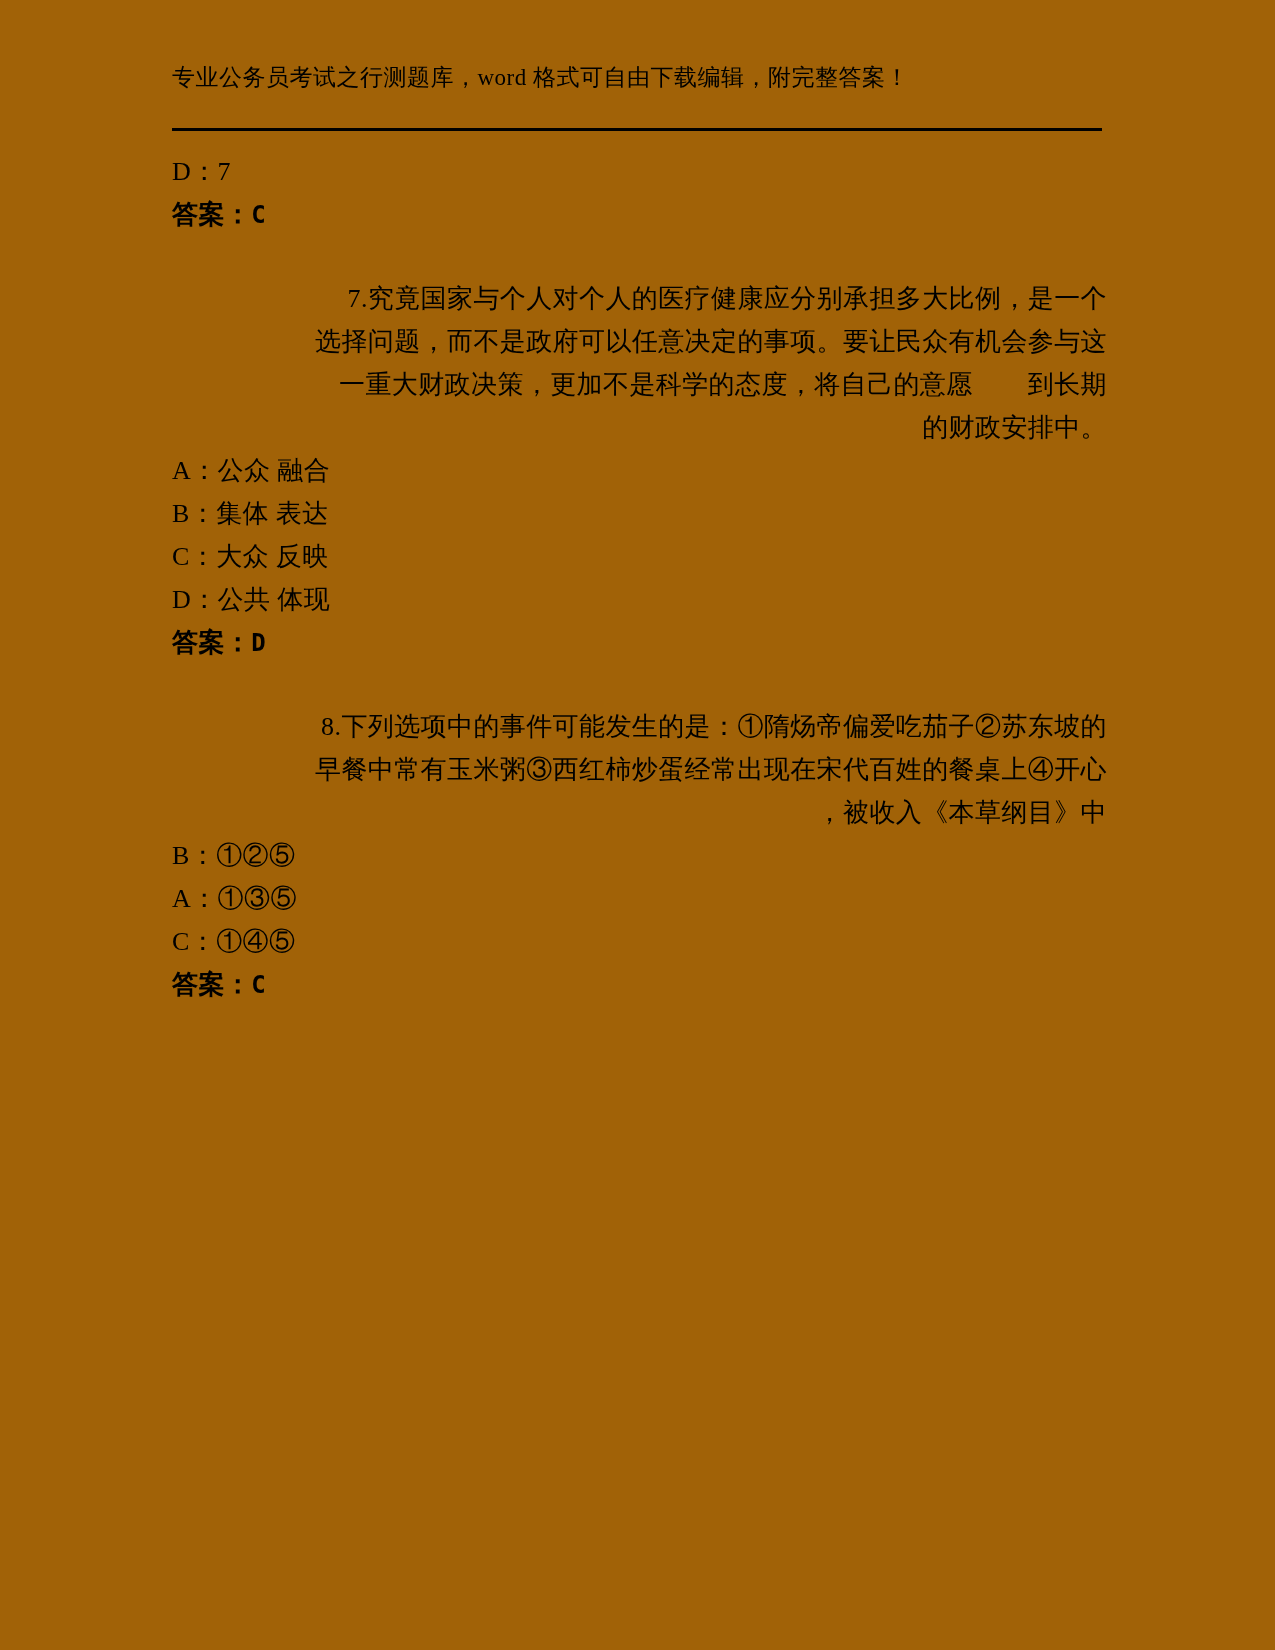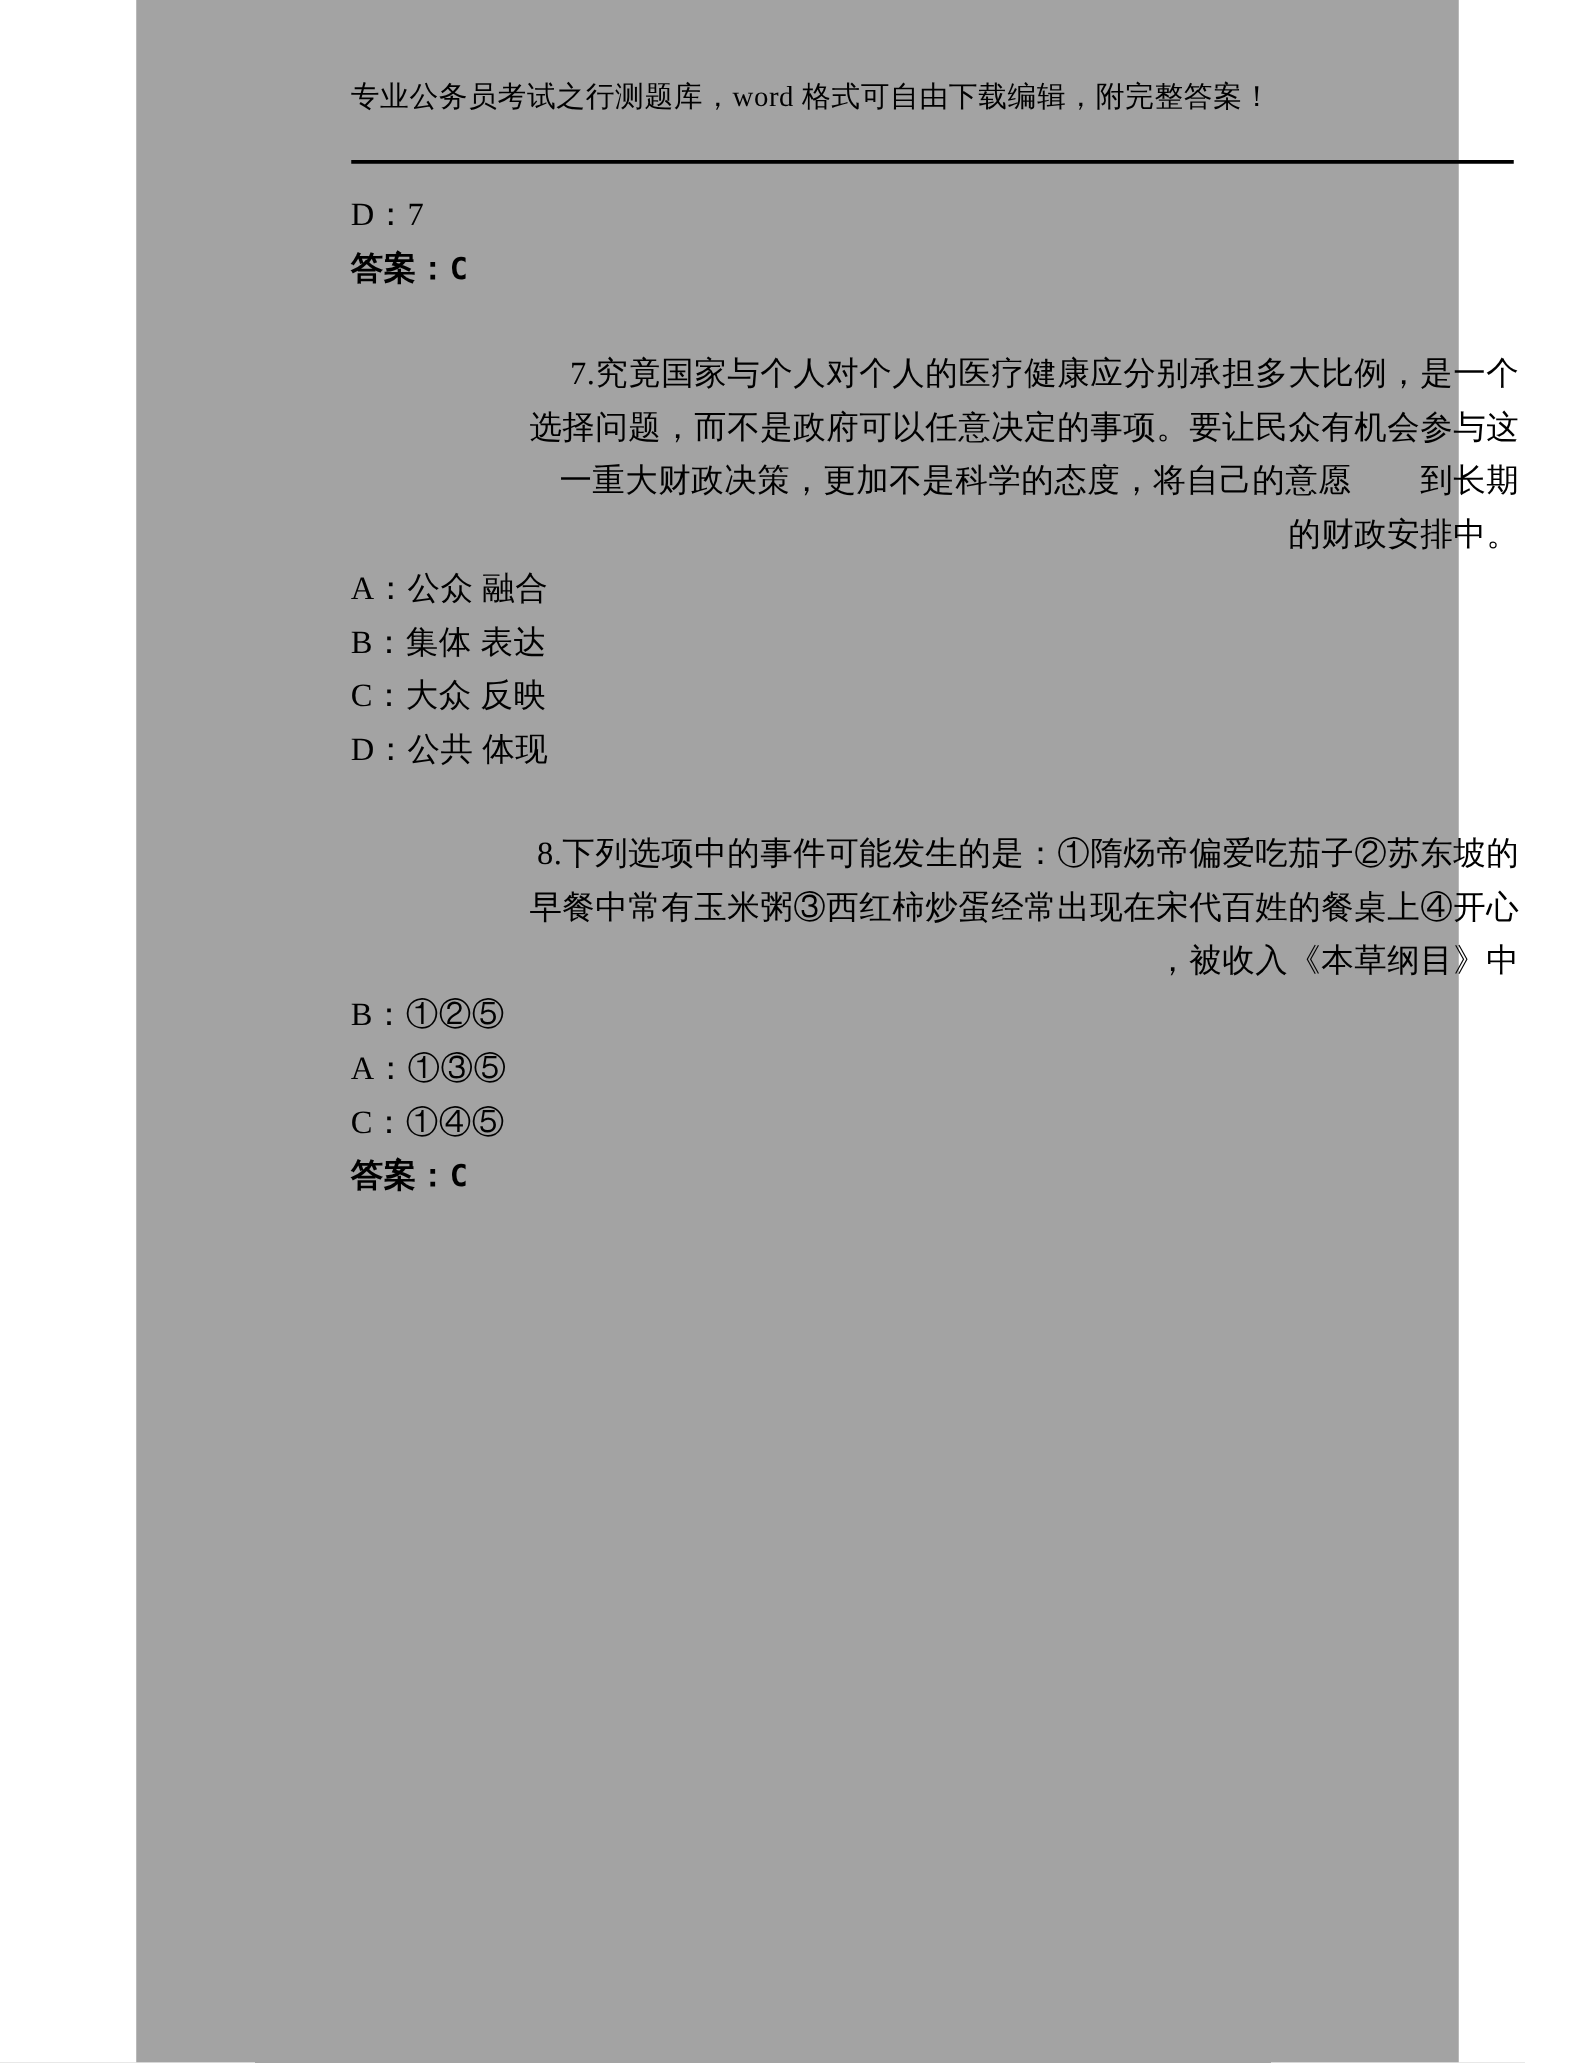--- a/index.html
+++ b/index.html
@@ -2,24 +2,24 @@
 <html lang="zh"><head>
 <meta charset="utf-8">
 <style>
   html, body {
     margin: 0;
     padding: 0;
     background: #ffffff;
   }
   .page {
     position: relative;
-    width: 1058px;
+    width: 1275px;
     height: 1650px;
     margin: 0 auto;
-    background: #a3a3a3;
+    background: #a16207;
     font-family: "Liberation Serif", "DejaVu Serif", serif;
     color: #000000;
     box-sizing: border-box;
   }
   .header {
     position: absolute;
     top: 62px;
     left: 172px;
     width: 930px;
     font-family: "Liberation Serif", "DejaVu Serif", serif;
@@ -85,20 +85,21 @@
 
     <div class="q-block">
       <div class="line">7.究竟国家与个人对个人的医疗健康应分别承担多大比例，是一个</div>
       <div class="line">选择问题，而不是政府可以任意决定的事项。要让民众有机会参与这</div>
       <div class="line">一重大财政决策，更加不是科学的态度，将自己的意愿        到长期</div>
       <div class="line">的财政安排中。</div>
       <div class="opt">A：公众 融合</div>
       <div class="opt">B：集体 表达</div>
       <div class="opt">C：大众 反映</div>
       <div class="opt">D：公共 体现</div>
+      <div class="answer"><span>答案：</span><span class="val">D</span></div>
     </div>
 
     <div class="gap-block"></div>
 
     <div class="q-block">
       <div class="line">8.下列选项中的事件可能发生的是：①隋炀帝偏爱吃茄子②苏东坡的</div>
       <div class="line">早餐中常有玉米粥③西红柿炒蛋经常出现在宋代百姓的餐桌上④开心</div>
       <div class="line">，被收入《本草纲目》中</div>
       <div class="opt">B：①②⑤</div>
       <div class="opt">A：①③⑤</div>

